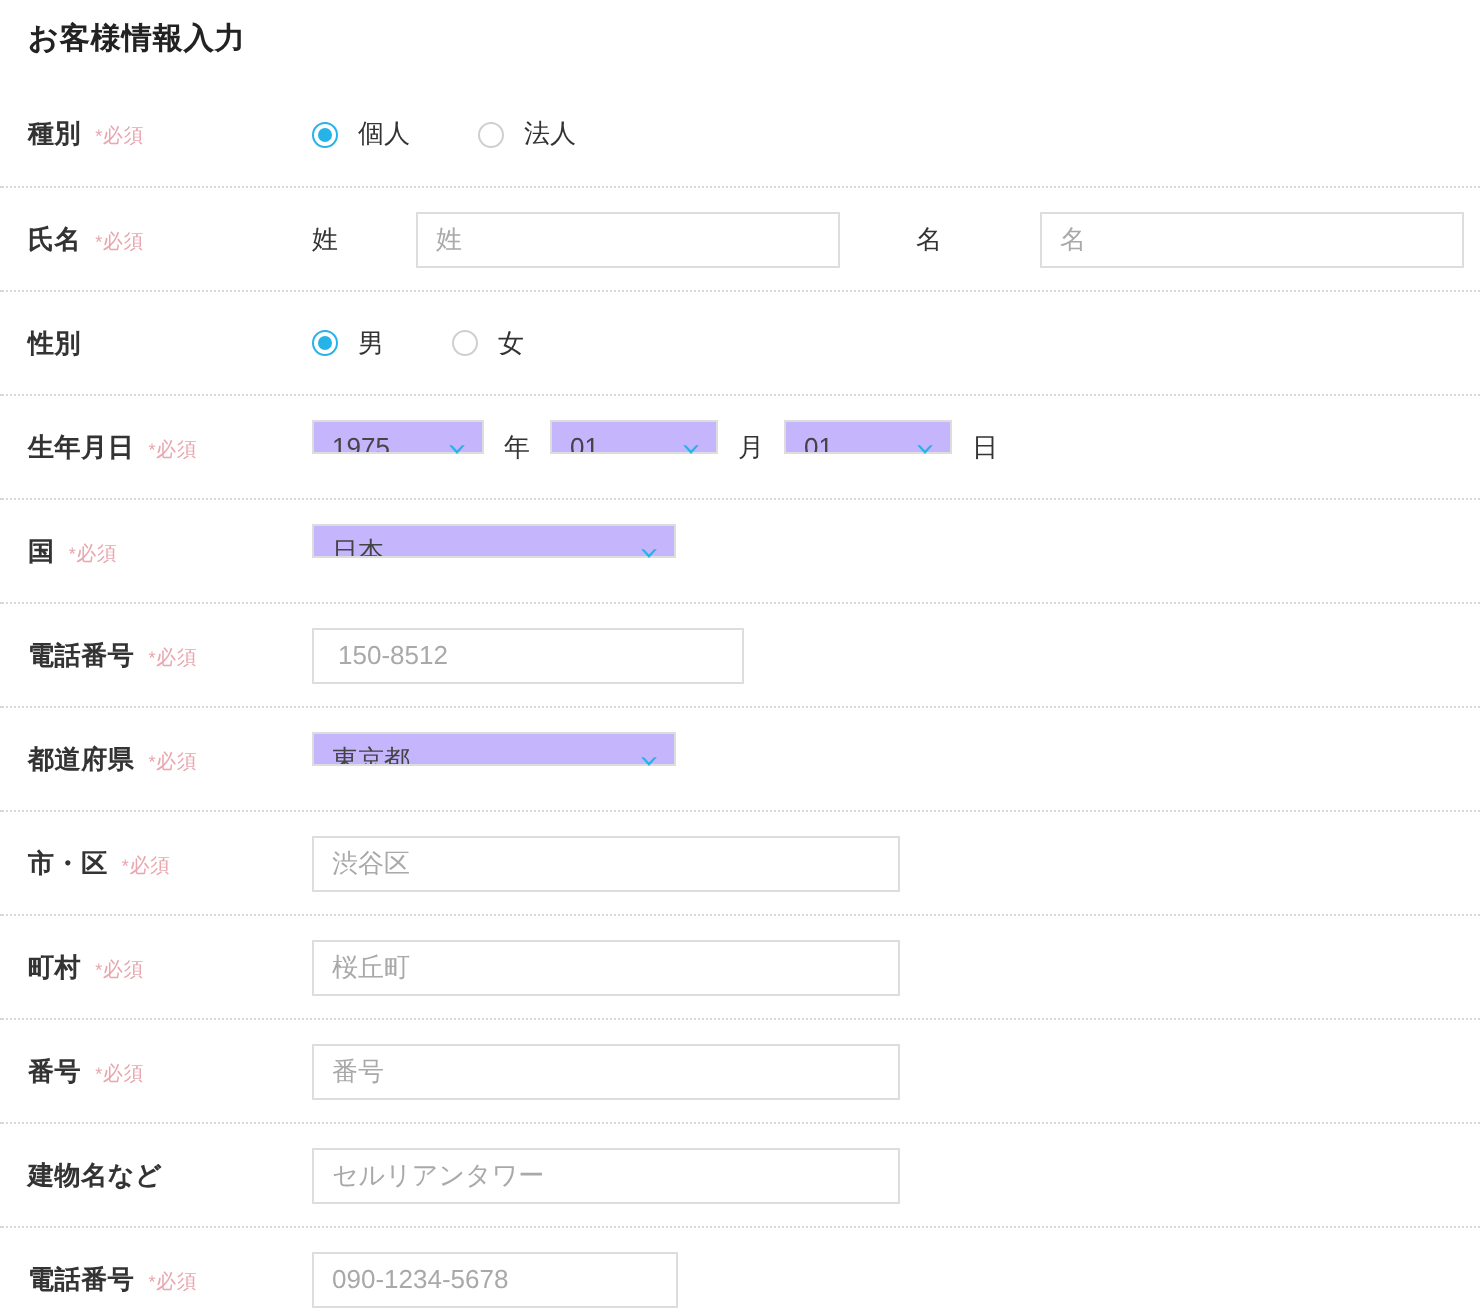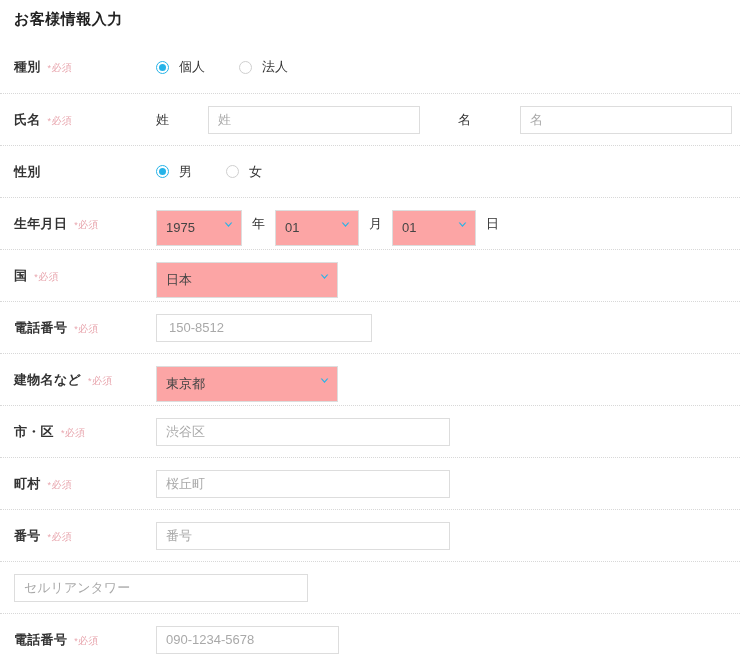--- a/index.html
+++ b/index.html
@@ -141,23 +141,23 @@
   }
 
   
   .sel-wrap {
     position: relative;
     display: inline-block;
     height: 28px;
   }
   .sel {
     box-sizing: border-box;
-    height: 36px;
+    height: 17px;
     border: 1px solid #dddddd;
-    background: #fca5a5;
+    background: #c4b5fd;
     font-family: "Liberation Sans", "DejaVu Sans", sans-serif;
     font-size: 13px;
     color: #444444;
     padding: 0 26px 0 9px;
     outline: none;
     border-radius: 0;
     -webkit-appearance: none;
     -moz-appearance: none;
     appearance: none;
     cursor: pointer;
@@ -299,21 +299,21 @@
       <span class="lbl-text">電話番号</span>
       <span class="req"><span class="star">*</span><span>必須</span></span>
     </div>
     <div class="row-field">
       <input class="txt w-zip" type="text" placeholder="150-8512" style="">
     </div>
   </div>
 
   <div class="row">
     <div class="row-label">
-      <span class="lbl-text">建物名など</span>
+      <span class="lbl-text">都道府県</span>
       <span class="req"><span class="star">*</span><span>必須</span></span>
     </div>
     <div class="row-field">
       <span class="sel-wrap">
         <select class="sel w-wide">
           <option>東京都</option>
         </select>
         <svg class="chev" viewBox="0 0 9 6">
             <path d="M0.6 0.6 L4.5 5 L8.4 0.6 L7.0 0.6 L4.5 3.2 L2.0 0.6 Z" fill="#26b3e8"></path>
           </svg>
@@ -345,20 +345,23 @@
     <div class="row-label">
       <span class="lbl-text">番号</span>
       <span class="req"><span class="star">*</span><span>必須</span></span>
     </div>
     <div class="row-field">
       <input class="txt w-addr" type="text" placeholder="番号" style="">
     </div>
   </div>
 
   <div class="row">
+    <div class="row-label">
+      <span class="lbl-text">建物名など</span>
+    </div>
     <div class="row-field">
       <input class="txt w-addr" type="text" placeholder="セルリアンタワー" style="">
     </div>
   </div>
 
   <div class="row">
     <div class="row-label">
       <span class="lbl-text">電話番号</span>
       <span class="req"><span class="star">*</span><span>必須</span></span>
     </div>

